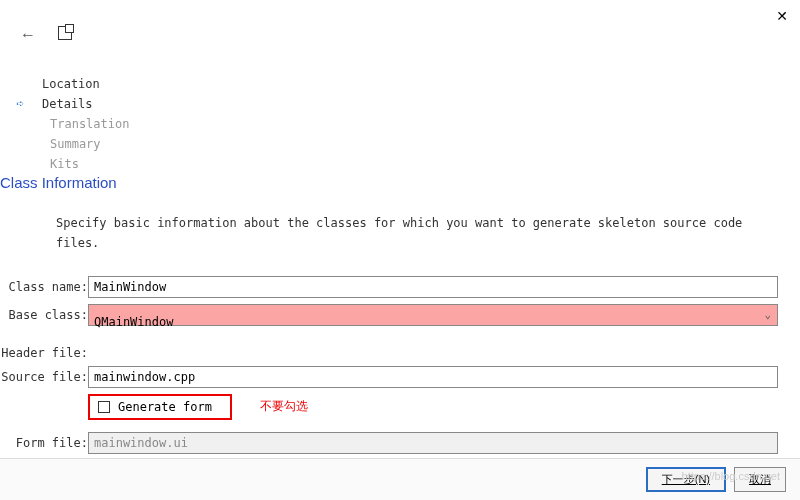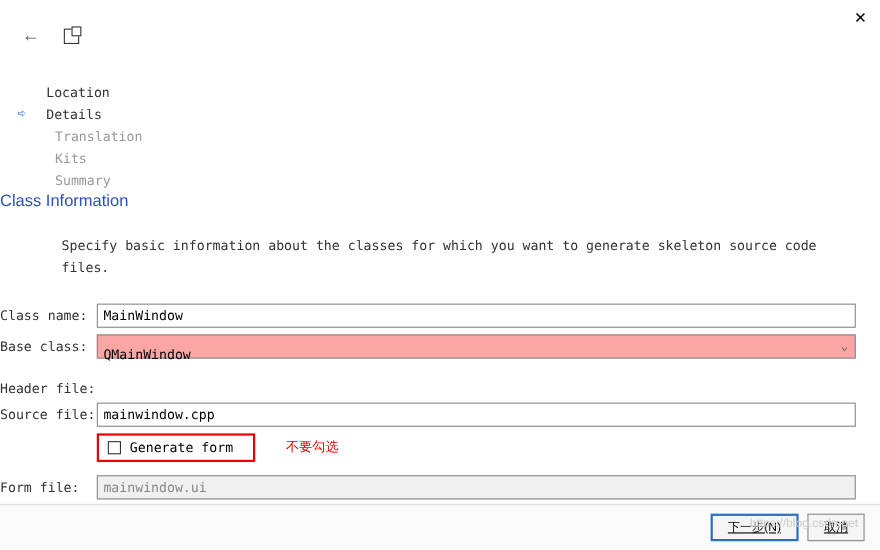--- a/index.html
+++ b/index.html
@@ -13,21 +13,21 @@
 .content { display: flex; margin-top: 28px; flex-direction: column; }
 .sidebar { width: 140px; padding-left: 42px; }
 .nav-item { padding: 3px 0; color: #333; font-family: "SimSun", monospace; cursor: pointer; }
 .nav-item.sub { color: #999; padding-left: 8px; }
 .nav-item.active { position: relative; }
 .nav-arrow { position: absolute; left: -26px; top: 2px; color: #3a7fd6; font-size: 13px; }
 .main { flex: 1; padding-right: 22px; }
 .section-title { color: #2a4ec4; font-family: "Segoe UI", sans-serif; font-size: 15px; margin-bottom: 22px; }
 .description { color: #333; margin-bottom: 22px; padding-left: 56px; line-height: 1.7; font-family: "SimSun", monospace; }
 .form-row { display: flex; align-items: center; margin-bottom: 6px; }
-.form-label { width: 88px; text-align: left; color: #333; font-family: "SimSun", monospace; }
+.form-label { width: 88px; text-align: right; color: #333; font-family: "SimSun", monospace; }
 .form-input { flex: 1; border: 1px solid #888; padding: 5px 5px; font-family: "SimSun", monospace; font-size: 12px; background: #fff; height: 22px; }
 .form-input.readonly { background: #f0f0f0; color: #888; }
 .form-select { flex: 1; border: 1px solid #888; padding: 10px 5px; font-family: "SimSun", monospace; background: #fca5a5; height: 22px; position: relative; }
 .select-arrow { position: absolute; right: 6px; top: 3px; font-size: 11px; color: #555; }
 .checkbox-row { display: flex; align-items: center; margin: 6px 0 12px 88px; }
 .red-box { border: 2px solid #e00; padding: 4px 18px 4px 8px; display: flex; align-items: center; }
 .checkbox { width: 12px; height: 12px; border: 1px solid #333; margin-right: 8px; background: #fff; cursor: pointer; }
 .checkbox-label { font-family: "SimSun", monospace; }
 .annotation { color: #e00; margin-left: 28px; font-family: "SimSun", sans-serif; }
 .spacer { height: 14px; }
@@ -47,22 +47,22 @@
 </div>
 
 <div class="content">
   <div class="sidebar">
     <div class="nav-item">Location</div>
     <div class="nav-item active">
       <span class="nav-arrow">➪</span>
       <span>Details</span>
     </div>
     <div class="nav-item sub">Translation</div>
+    <div class="nav-item sub">Summary</div>
     <div class="nav-item sub">Kits</div>
-    <div class="nav-item sub">Summary</div>
   </div>
 
   <div class="main">
     <div class="section-title">Class Information</div>
     <div class="description">Specify basic information about the classes for which you want to generate skeleton source code files.</div>
 
     <div class="form-row">
       <span class="form-label">Class name:</span>
       <input class="form-input" value="MainWindow" style="">
     </div>

